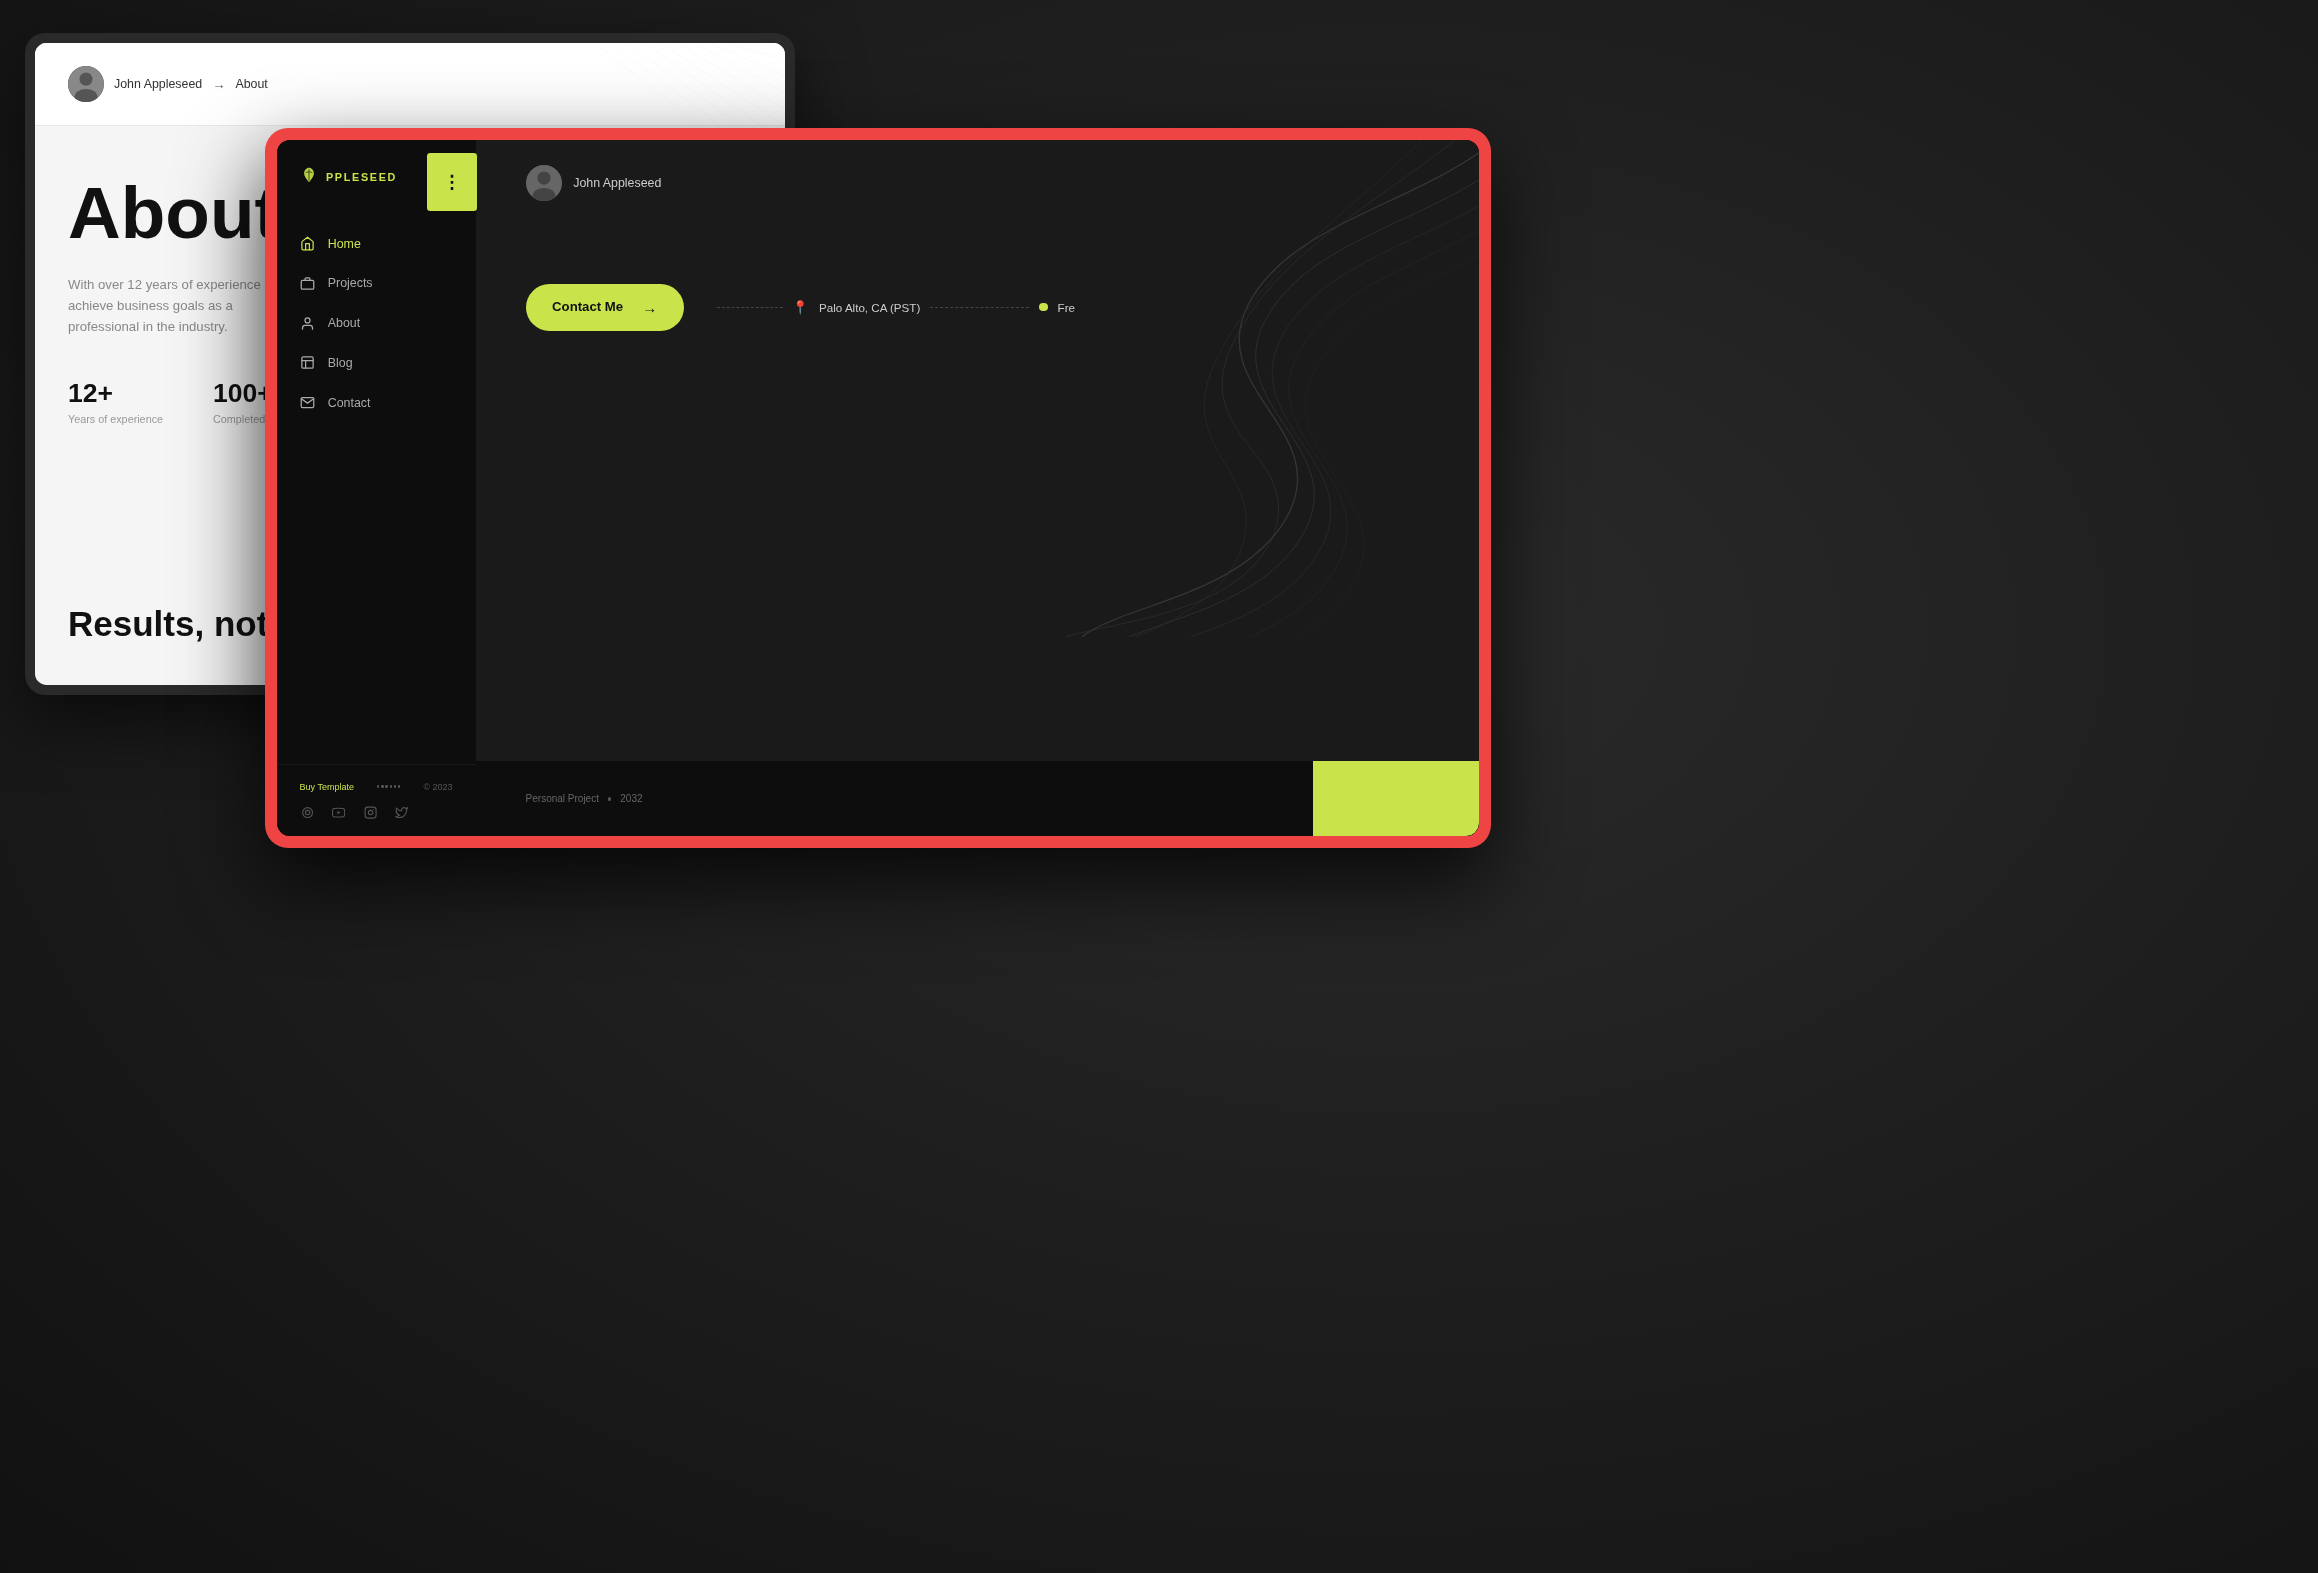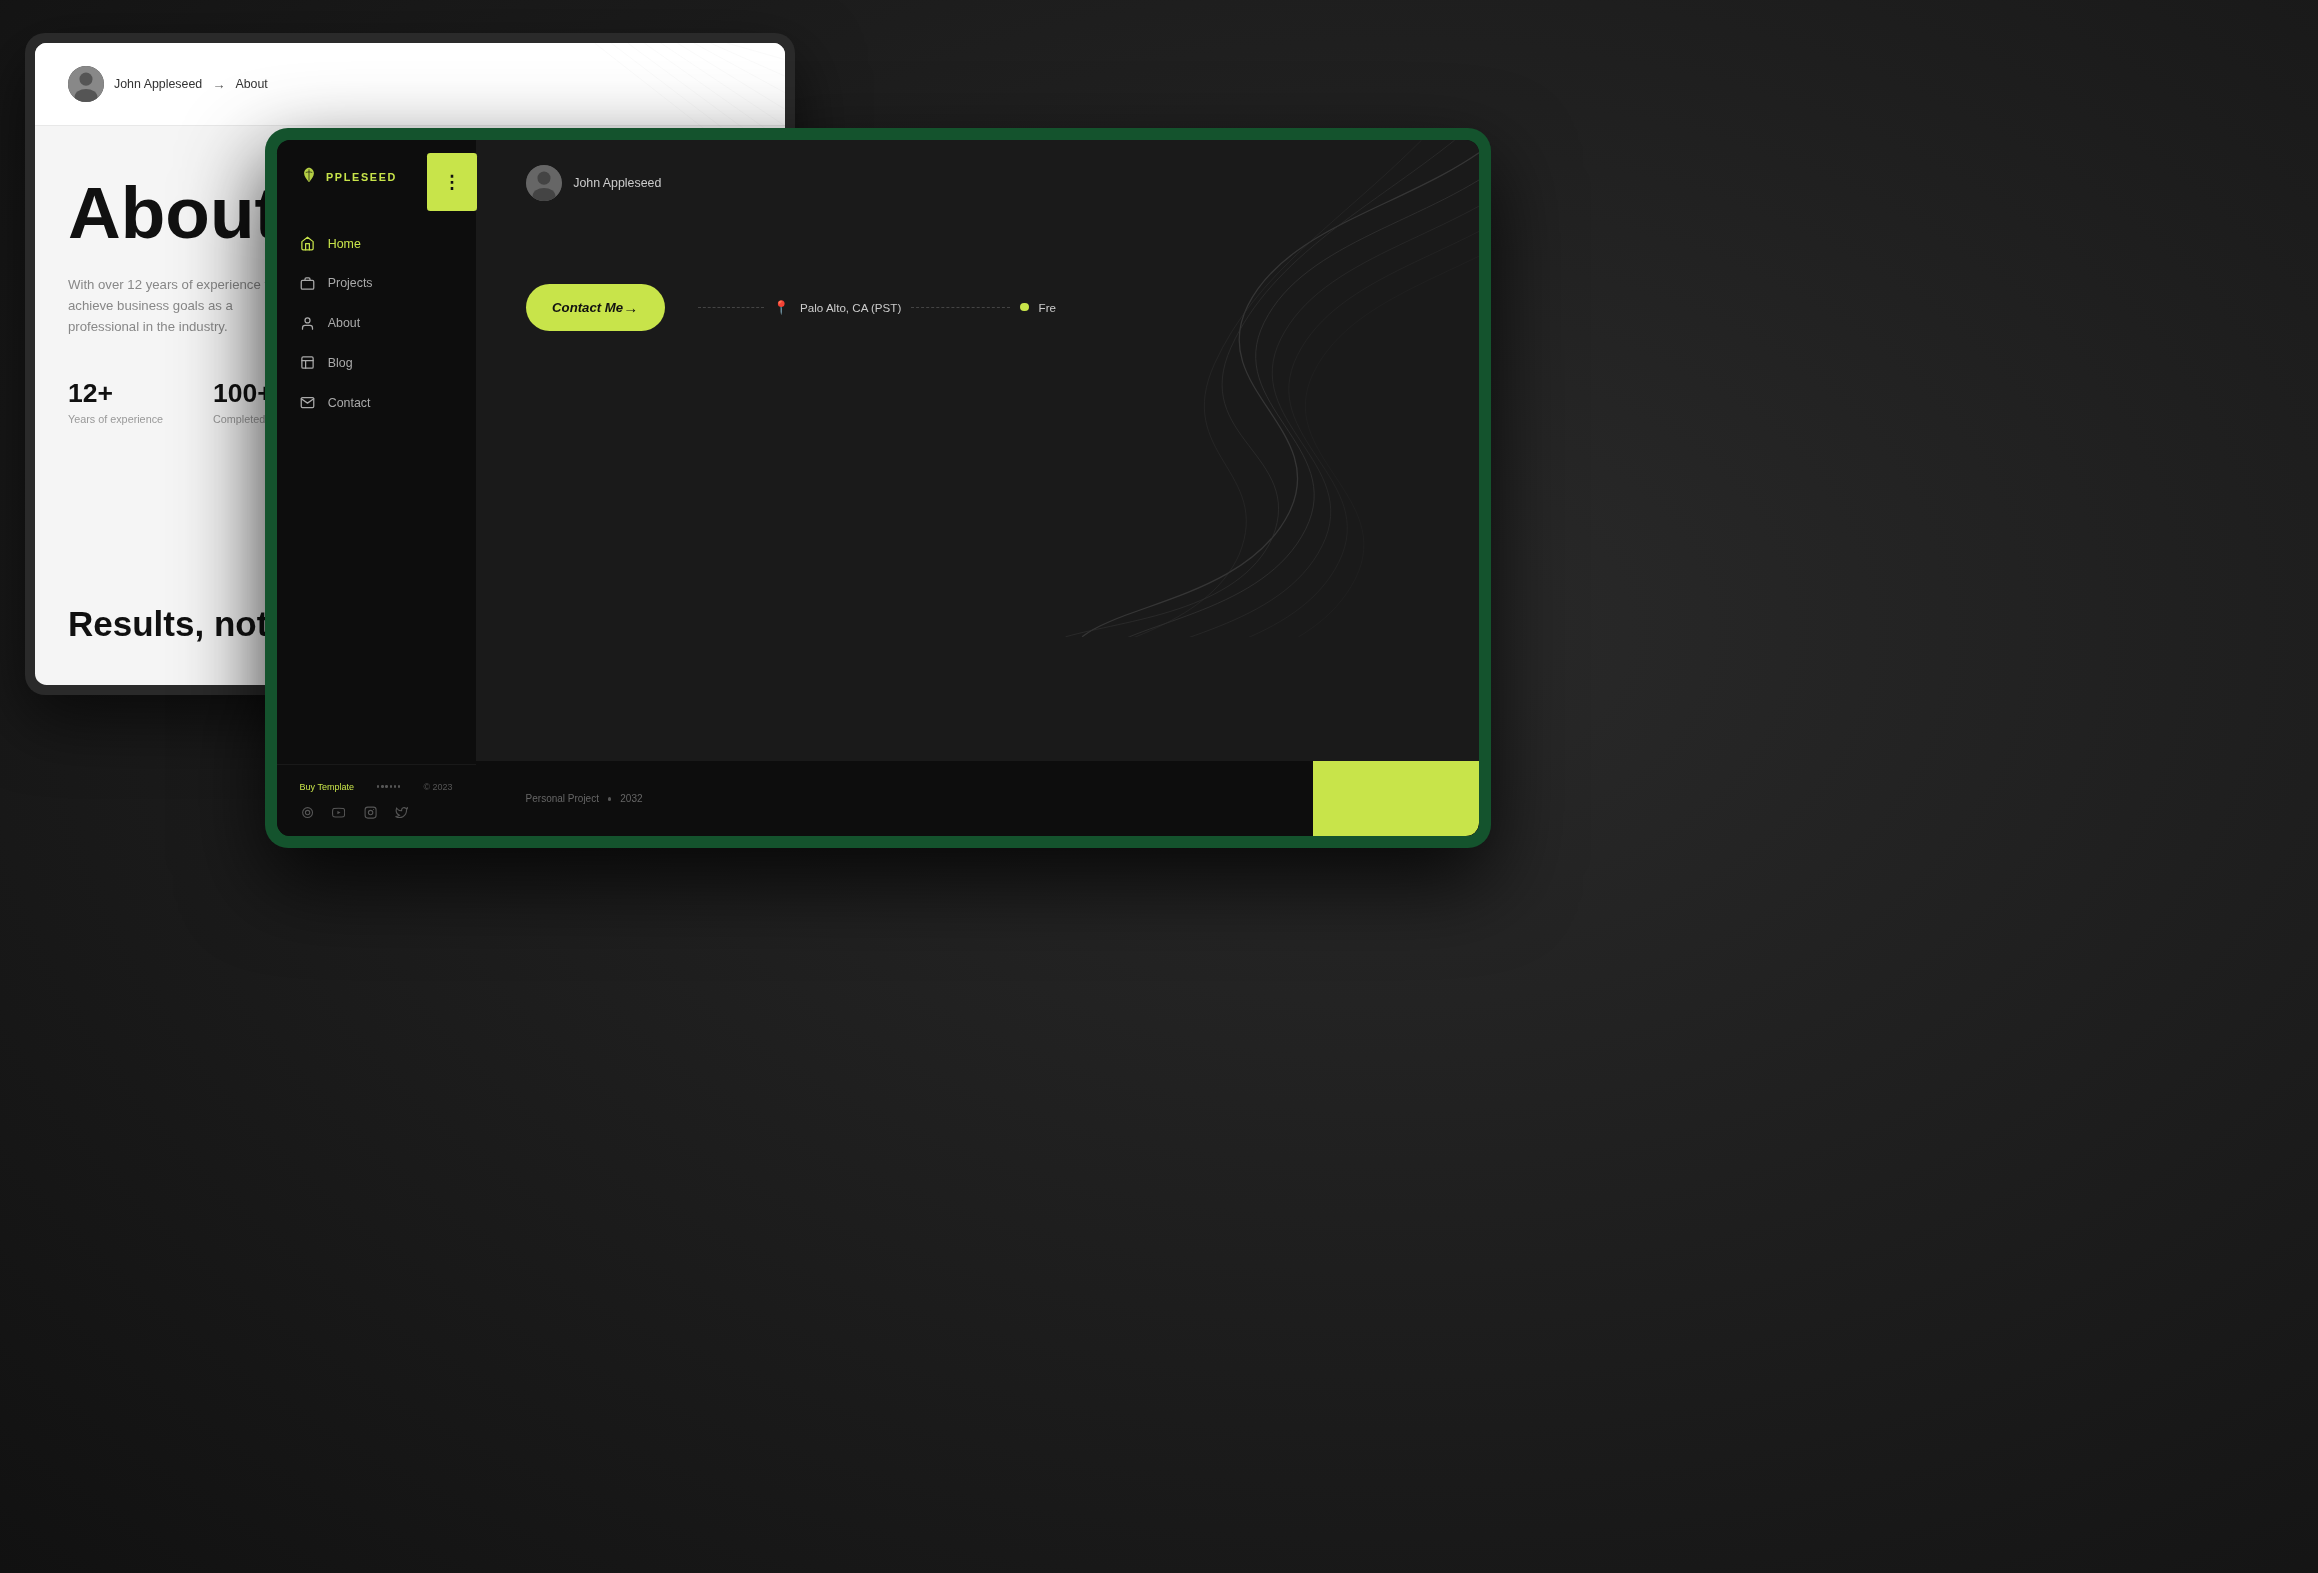--- a/index.html
+++ b/index.html
@@ -148,21 +148,21 @@
       opacity: 0.15;
     }
 
     
     .device-front {
       position: absolute;
       left: 265px;
       top: 128px;
       width: 1226px;
       height: 720px;
-      background: #14532d;
+      background: #ef4444;
       border-radius: 23px;
       z-index: 2;
       box-shadow: 0 33px 83px rgba(0,0,0,0.8);
     }
 
     .device-front-screen {
       position: absolute;
       top: 11.6px;
       left: 11.6px;
       right: 11.6px;
@@ -392,24 +392,22 @@
     .contact-btn {
       background: #c8e44a;
       color: #111;
       font-size: 13.2px;
       font-weight: 700;
       padding: 15px 26.5px;
       border-radius: 33px;
       border: none;
       cursor: pointer;
       display: flex;
-      align-items: center;
-      gap: 0;
+      gap: 19px;
       white-space: nowrap;
-      font-style: italic;
     }
 
     .contact-btn-arrow {
       font-size: 15px;
     }
 
     .hero-location-area {
       display: flex;
       align-items: center;
       gap: 10px;

